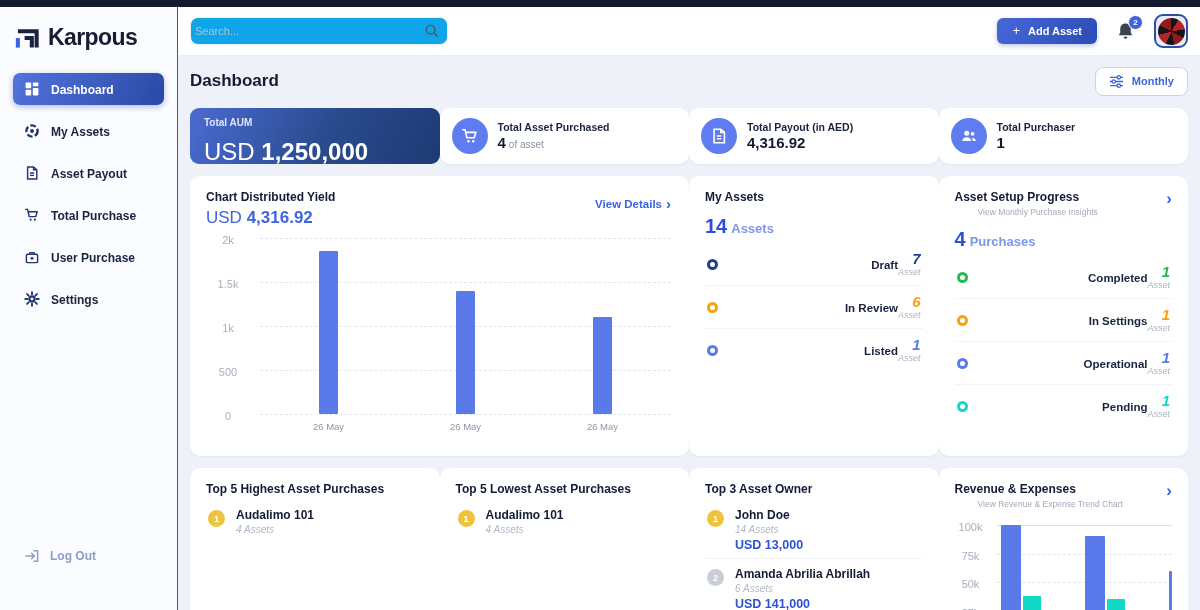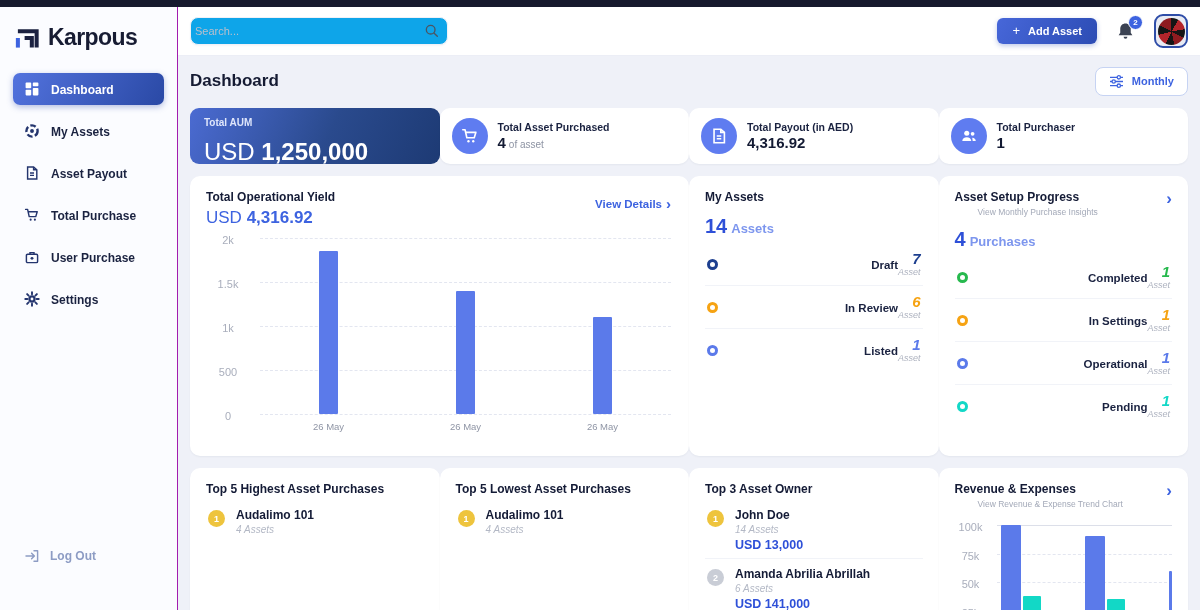--- a/index.html
+++ b/index.html
@@ -318,21 +318,21 @@
         </div>
         <div>
           <div class="stat-label">Total Purchaser</div>
           <div class="stat-value">1</div>
         </div>
       </div>
     </section>
 
   <section class="grid mid-row">
     <div class="card yield">
-      <div class="card-title">Total Operational Yield</div>
+      <div class="card-title">Chart Distributed Yield</div>
       <div class="yield-value">
         <span class="cur">USD</span>
         <b>4,316.92</b>
       </div>
       <div class="view-details">
         <span>View Details</span>
         <span class="chev">›</span>
       </div>
       <div class="chart1" id="chart1">
           <div class="gridline" style="top: 0px;"></div>

